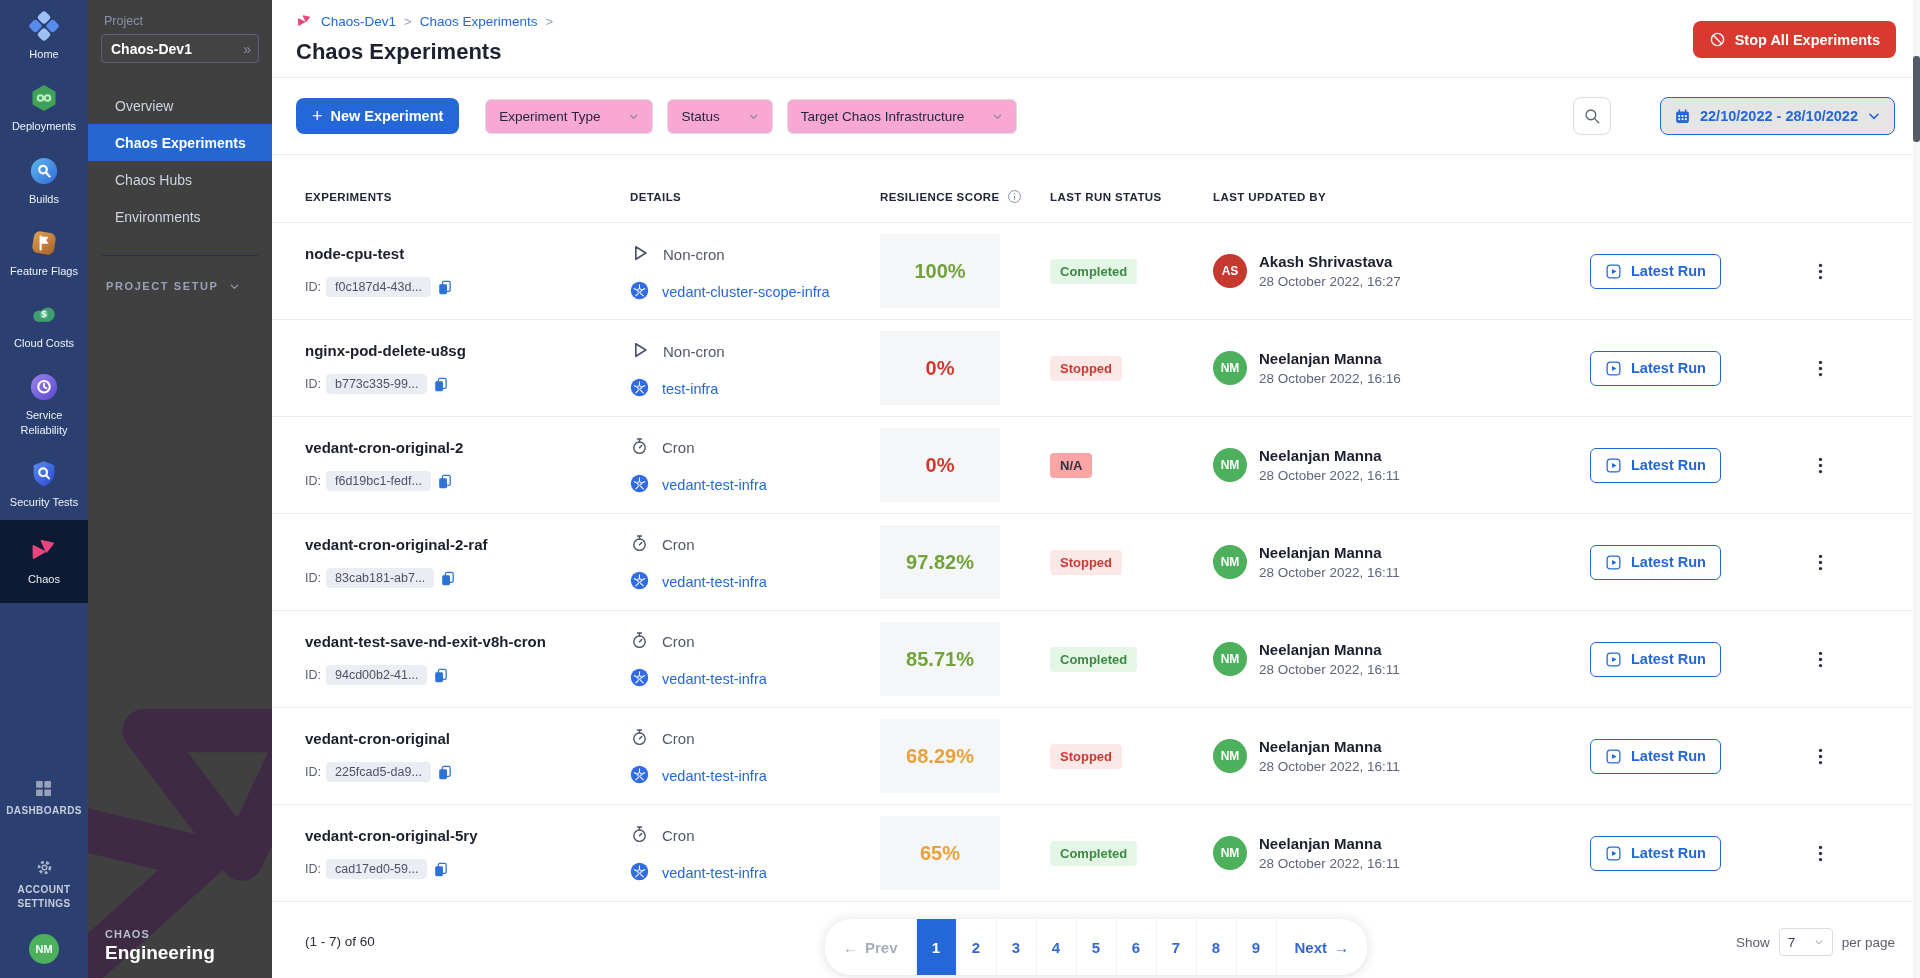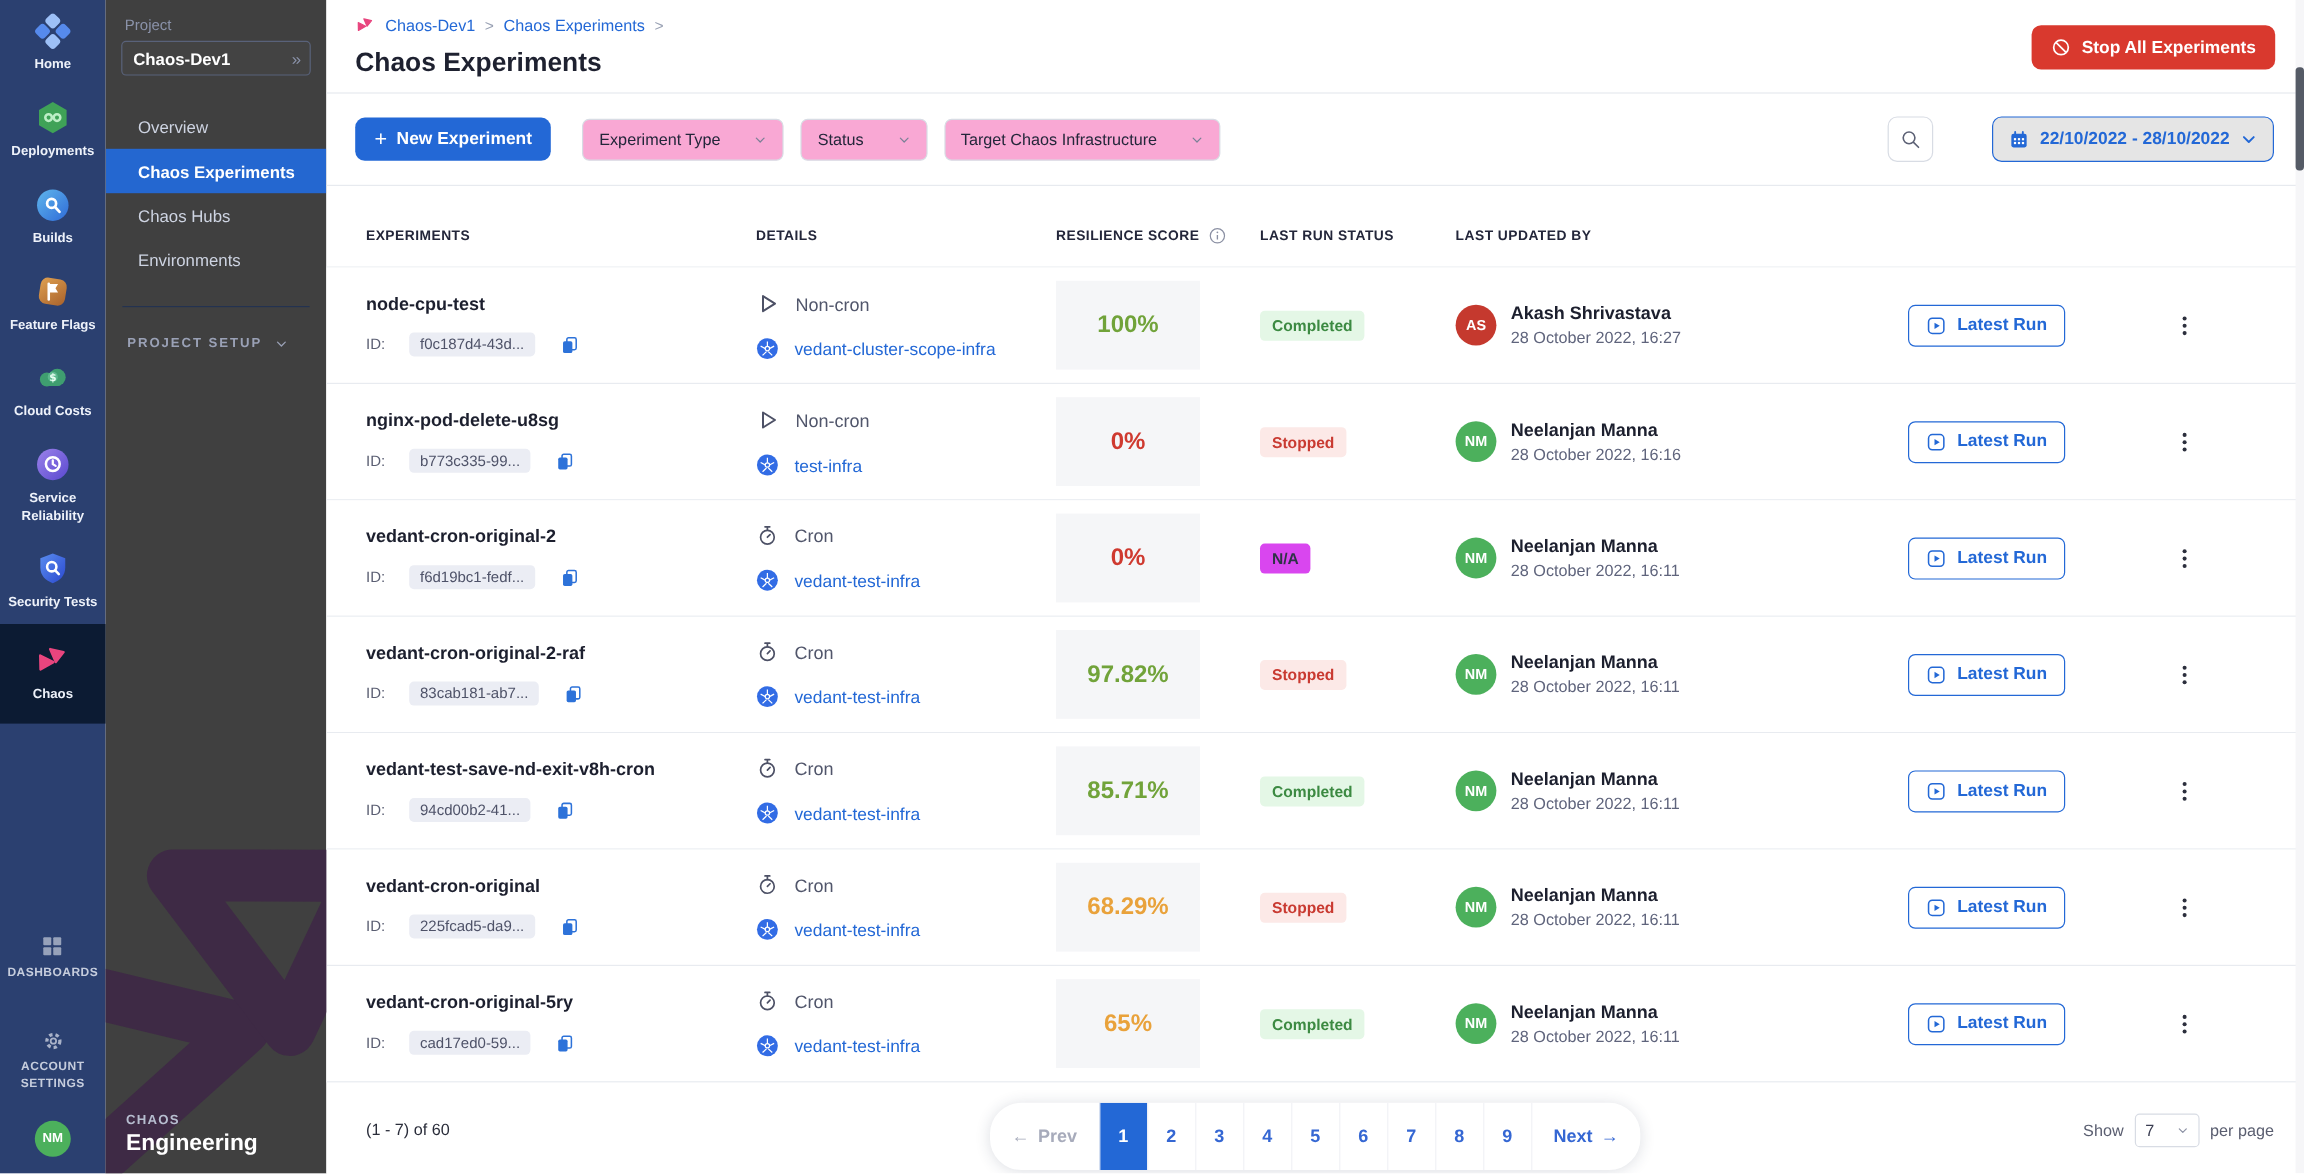--- a/index.html
+++ b/index.html
@@ -3,21 +3,21 @@
 <meta charset="utf-8">
 <style>
   * { margin:0; padding:0; box-sizing:border-box; }
   html,body { width:1920px; height:978px; overflow:hidden; background:#fff;
               font-family:"Liberation Sans","DejaVu Sans",sans-serif; }
   .app { display:flex; width:1920px; height:978px; }
 
   
   .modulebar { width:88px; background:#2b4070; display:flex; flex-direction:column; flex-shrink:0; }
   .module { display:flex; flex-direction:column; align-items:center; gap:6px; padding:11px 2px; cursor:pointer; }
-  .module .mlabel { font-size:11px; font-weight:700; color:#eef2fa; text-align:center; line-height:1.3; }
+  .module .mlabel { font-size:11px; font-weight:400; color:#eef2fa; text-align:center; line-height:1.3; }
   .module.selected { background:#0c1b33; padding:16px 2px; }
   .icn { display:inline-flex; align-items:center; justify-content:center; }
   .bottom-group { margin-top:auto; display:flex; flex-direction:column; align-items:center; padding-bottom:14px; }
   .smallmod { display:flex; flex-direction:column; align-items:center; gap:5px; padding:10px 2px; cursor:pointer; }
   .smallmod .slabel { font-size:10px; font-weight:600; color:#c6cddd; text-align:center; letter-spacing:.4px; line-height:1.35; }
   .useravatar { width:30px; height:30px; border-radius:50%; color:#fff; font-size:11px; font-weight:700;
                 display:flex; align-items:center; justify-content:center; margin-top:14px; cursor:pointer; }
 
   
   .projectpanel { width:184px; background:#404040; flex-shrink:0; position:relative; overflow:hidden; padding-top:14px; }
@@ -62,21 +62,21 @@
              font-weight:700; font-size:14.5px; display:flex; align-items:center; gap:9px; padding:0 13px; cursor:pointer;margin-left:35px; }
 
   .tablehead { display:grid; grid-template-columns:325px 250px 170px 163px 377px 155px 1fr;
                padding:0 25px 0 33px; margin-top:34px; font-size:11.5px; font-weight:700;
                letter-spacing:.4px; color:#23263a; }
   .th { display:flex; align-items:center; gap:7px; }
   .rows { margin-top:18px; border-top:1px solid #eceef2; }
   .row { display:grid; grid-template-columns:325px 250px 170px 163px 377px 155px 1fr; align-items:center;
          height:97px; border-bottom:1px solid #e8ebf0; padding:0 25px 0 33px; background:#fff; }
   .exp-name { font-size:15px; font-weight:700; color:#1c1f2e; margin-bottom:15px; }
-  .idline { display:flex; align-items:center; gap:20px; font-size:12.5px; color:#5a5e72; }
+  .idline { display:flex; align-items:center; gap:5px; font-size:12.5px; color:#5a5e72; }
   .idpill { background:#ebedf4; border-radius:4px; padding:3px 9px; color:#4e5268; font-size:12.5px; }
   .copybtn { background:none; border:none; cursor:pointer; display:flex; padding:0; }
   .dline { display:flex; align-items:flex-end; gap:13px; }
   .dline.first { margin-bottom:18px; color:#51566b; font-size:15px; }
   .infralink { color:#2368d6; font-size:14.5px; cursor:pointer; }
   .scorebox { width:120px; height:74px; background:#f5f6f8; display:flex; align-items:center;
               justify-content:center; font-size:20px; font-weight:700; }
   .badge { display:inline-block; padding:5px 10px; border-radius:4px; font-size:13px; font-weight:700; width:fit-content; }
   .usercell { display:flex; align-items:center; gap:12px; }
   .avatar { width:34px; height:34px; border-radius:50%; color:#fff; font-size:12px; font-weight:700;
@@ -587,21 +587,21 @@
                   </g>
                 </svg>
               </span>
               <span class="infralink">vedant-test-infra</span>
             </div>
      </div>
      <div>
        <div class="scorebox" style="color:#cf3a30">0%</div>
      </div>
      <div>
-       <span class="badge" style="color:#2e3346;background:#d946ef">N/A</span>
+       <span class="badge" style="color:#2e3346;background:#fca5a5">N/A</span>
      </div>
      <div class="usercell">
        <span class="avatar" style="background:#4cb05c">NM</span>
        <span>
          <div class="uname">Neelanjan Manna</div>
          <div class="udate">28 October 2022, 16:11</div>
        </span>
      </div>
      <div>
        <button class="runbtn">

